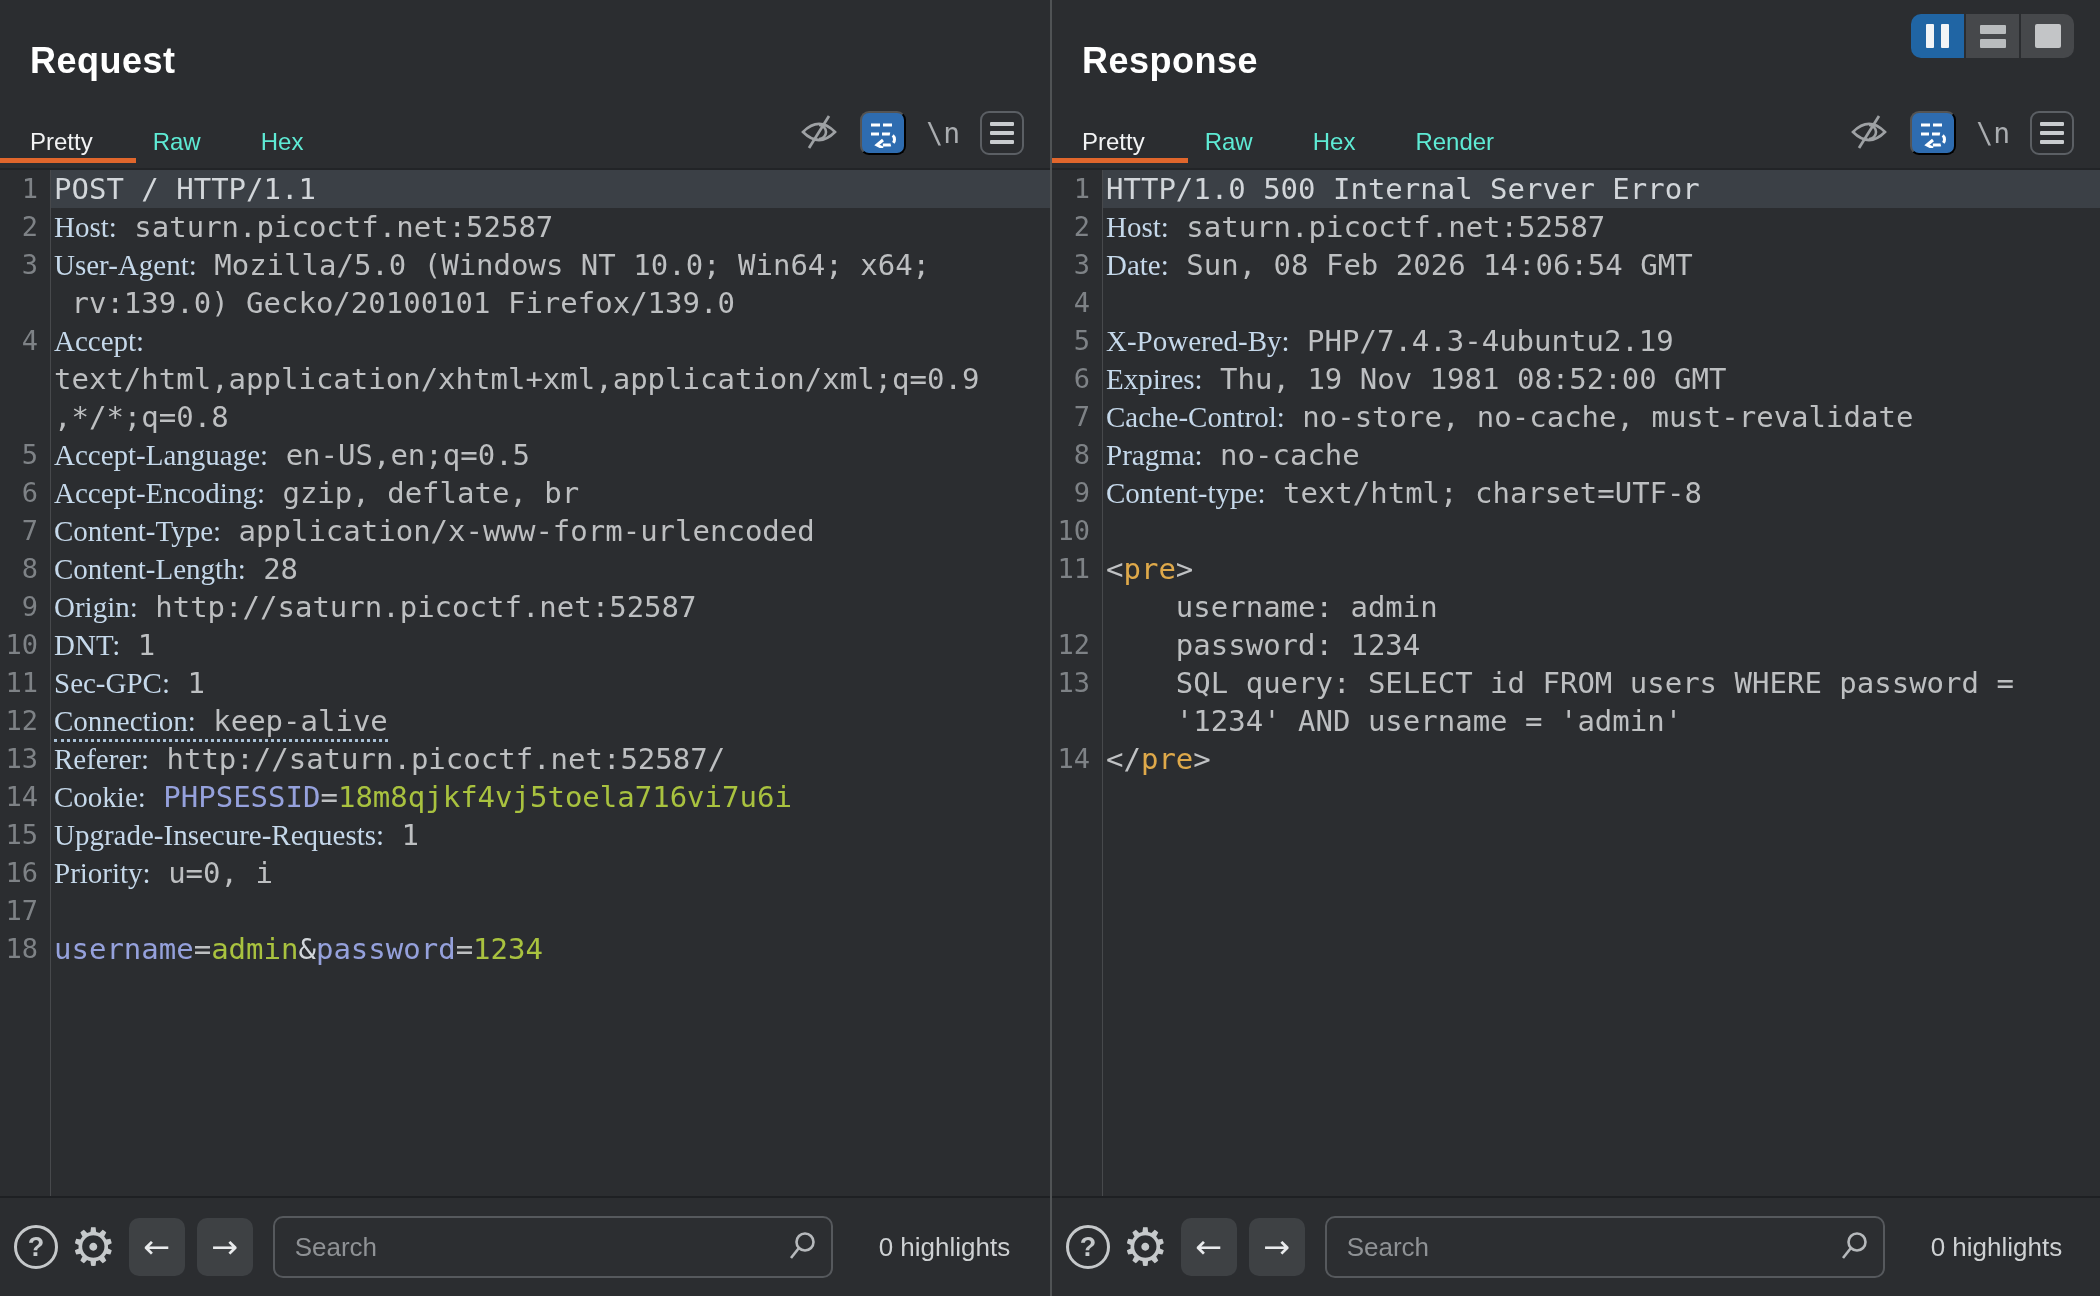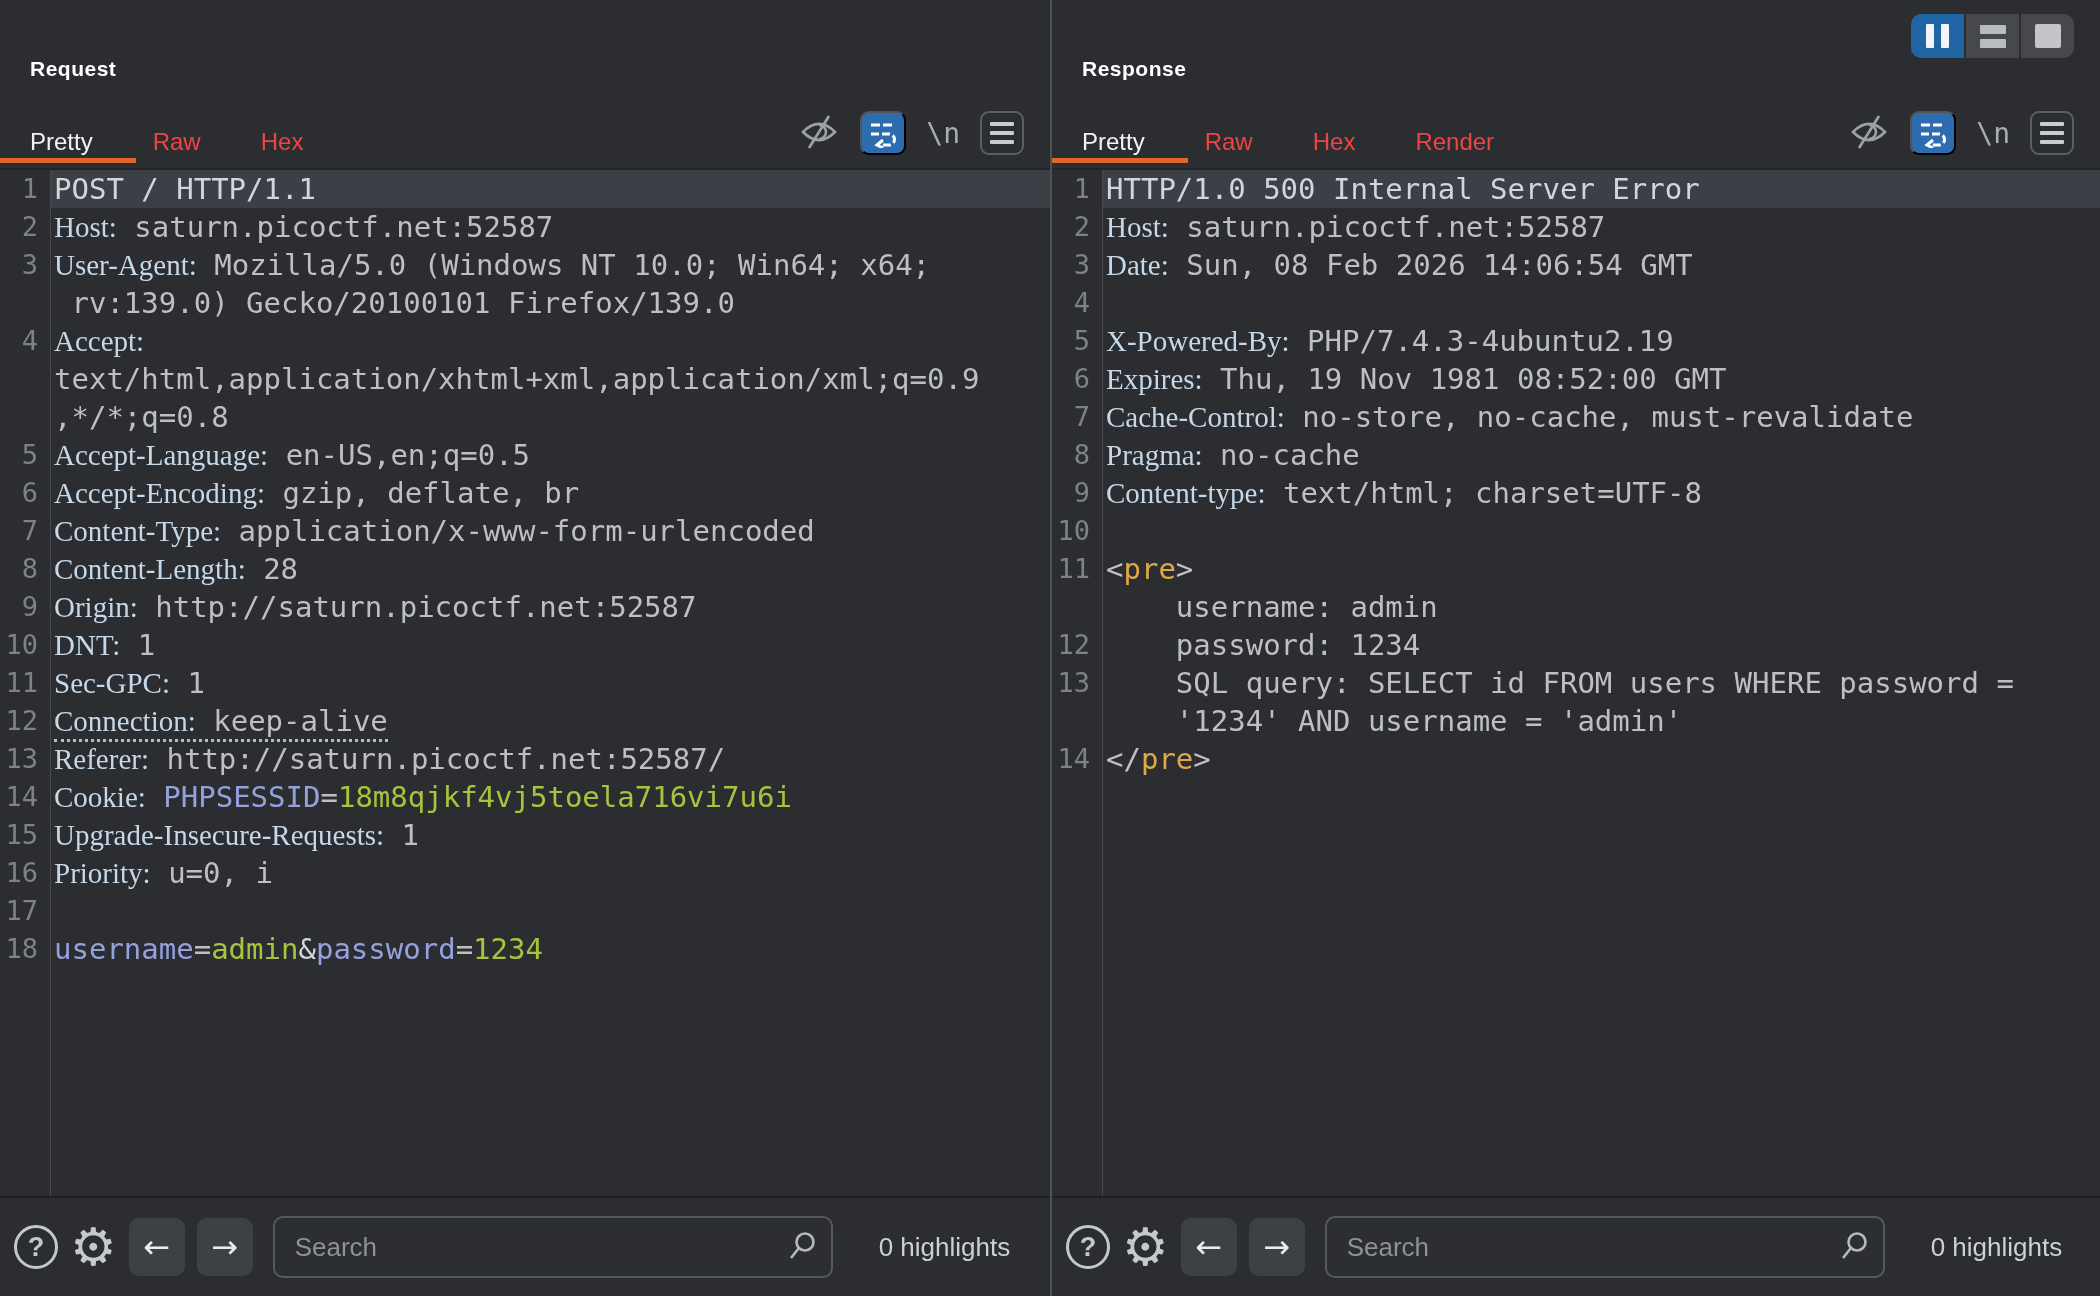--- a/index.html
+++ b/index.html
@@ -9,25 +9,25 @@
     font-family:"Liberation Sans", sans-serif;
     color:#d6d8da;
     overflow:hidden;
     position:relative;
   }
   .panel { position:absolute; top:0; height:1296px; }
   #left-panel  { left:0; width:1050px; }
   #right-panel { left:1052px; width:1048px; }
   .panel-divider { position:absolute; left:1050px; top:0; width:2px; height:1296px; background:#505355; z-index:5; }
 
-  .panel-title { position:absolute; top:57px; left:30px; font-size:21px; font-weight:bold; color:#ffffff; letter-spacing:0.5px; }
+  .panel-title { position:absolute; top:40px; left:30px; font-size:36px; font-weight:bold; color:#ffffff; letter-spacing:0.5px; }
 
   
   .tabs { position:absolute; top:118px; left:0; right:0; height:48px; display:flex; align-items:center; padding-left:30px; gap:60px; }
-  .tab { font-size:24px; color:#ef4444; cursor:default; background:none; border:none; font-family:"Liberation Sans",sans-serif; }
+  .tab { font-size:24px; color:#5eead4; cursor:default; background:none; border:none; font-family:"Liberation Sans",sans-serif; }
   .tab.active { color:#f2f3f4; }
   .tab-underline { position:absolute; left:0; top:158px; width:136px; height:5px; background:#e0662c; }
 
   
   .mini-icons { position:absolute; top:108px; right:26px; height:50px; display:flex; align-items:center; gap:20px; }
   .wrap-btn { width:46px; height:44px; border-radius:9px; background:#2e6cb0; display:flex; align-items:center; justify-content:center; }
   .nl-icon { font-family:"DejaVu Sans Mono",monospace; font-size:28px; color:#aaadb0; }
   .menu-btn { width:44px; height:44px; border:2px solid #5b5f64; border-radius:9px; display:flex; flex-direction:column; align-items:center; justify-content:center; gap:5px; background:transparent; }
   .menu-btn i { display:block; width:24px; height:4px; background:#c9cccf; border-radius:1px; }
 

